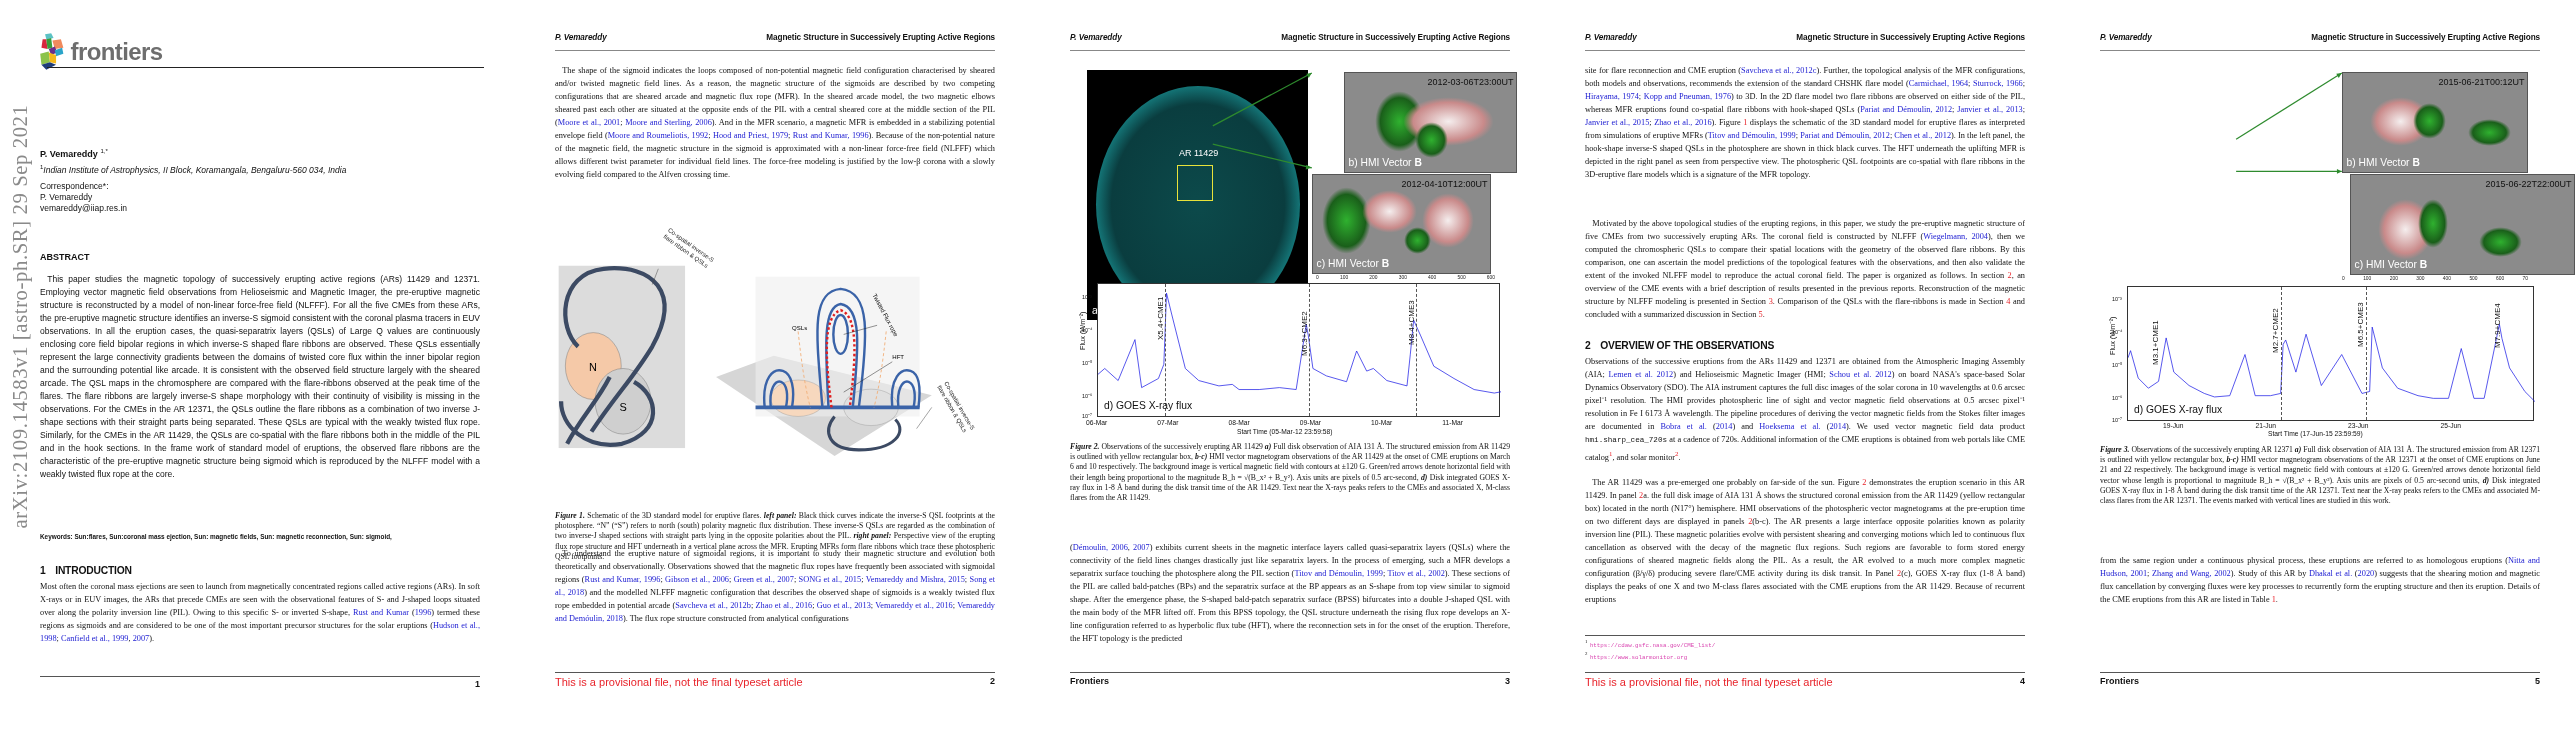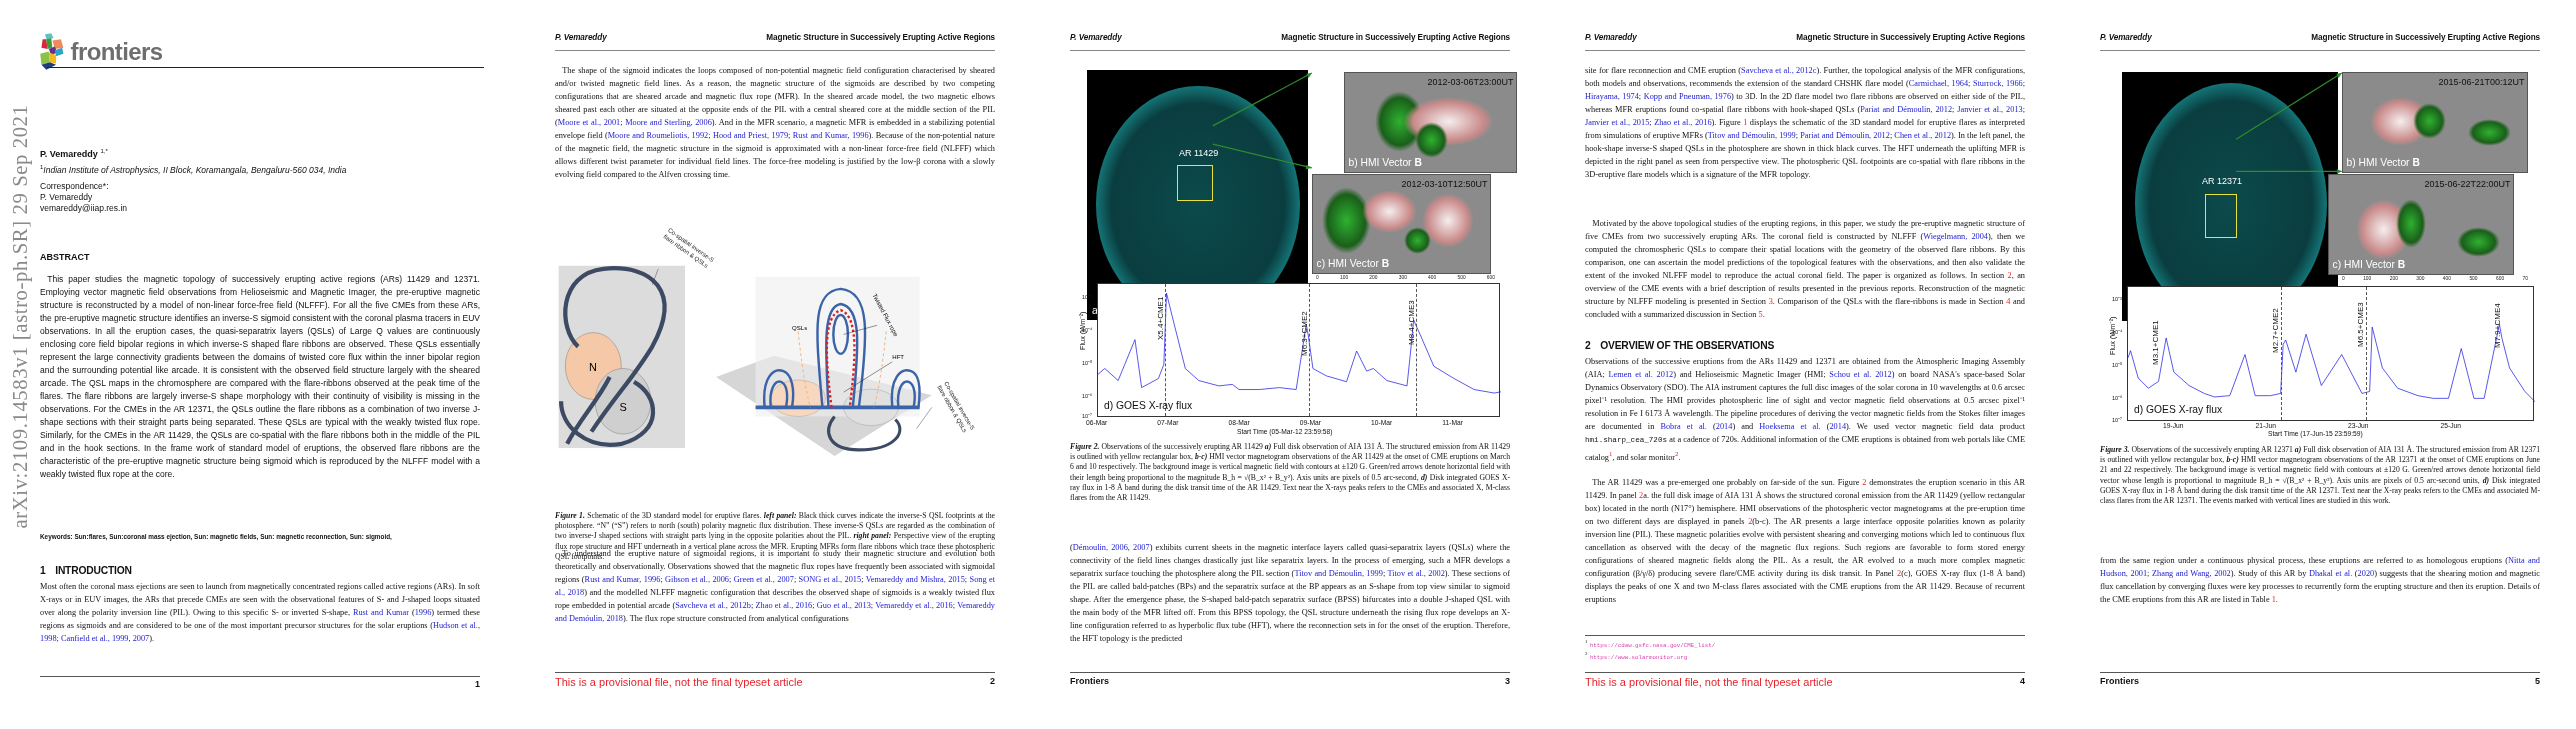--- a/index.html
+++ b/index.html
@@ -194,21 +194,21 @@
     <div class="blob" style="left:58px;top:24px;width:91px;height:49px;background:radial-gradient(#f5eeee,#c98a8a 55%,transparent 70%);"></div>
     <div class="blob" style="left:70px;top:49px;width:33px;height:36px;background:radial-gradient(#2fb12f,#1a5f1a 55%,transparent 70%);"></div>
     <span class="ts">2012-03-06T23:00UT</span>
     <span class="lbl" style="left:3.6px;bottom:3.6px;"><span>b) HMI Vector </span><b>B</b></span>
   </div>
   <div class="mag" style="left:282px;top:174px;width:179px;height:100px;">
     <div class="blob" style="left:9px;top:12px;width:49px;height:67px;background:radial-gradient(#2fb12f,#1a5f1a 55%,transparent 70%);"></div>
     <div class="blob" style="left:49px;top:15px;width:55px;height:43px;background:radial-gradient(#f5eeee,#c98a8a 55%,transparent 70%);"></div>
     <div class="blob" style="left:109px;top:18px;width:52px;height:55px;background:radial-gradient(#f5eeee,#c98a8a 55%,transparent 70%);"></div>
     <div class="blob" style="left:91px;top:52px;width:27px;height:27px;background:radial-gradient(#2fb12f,#1a5f1a 55%,transparent 70%);"></div>
-    <span class="ts">2012-03-10T12:50UT</span>
+    <span class="ts">2012-04-10T12:00UT</span>
     <span class="lbl" style="left:3.6px;bottom:3.6px;"><span>c) HMI Vector </span><b>B</b></span>
   </div>
   <div class="ticks" style="left:286px;top:275px;width:179px;display:flex;justify-content:space-between;">
     <span>0</span>
       <span>100</span>
       <span>200</span>
       <span>300</span>
       <span>400</span>
       <span>500</span>
       <span>600</span>
@@ -298,40 +298,34 @@
   </div>
 </div>
 
 <div class="page">
   <div class="run-head">
     <span class="au">P. Vemareddy</span>
     <span>Magnetic Structure in Successively Erupting Active Regions</span>
   </div>
   <div class="run-rule"></div>
 
-  <div style="position:absolute;left:62px;top:72px;width:216px;height:249px;background:#000;overflow:hidden;">
-    <div class="sun" style="position:absolute;left:13.4px;top:11px;width:192px;height:241px;border-radius:50%;"></div>
-    <div style="position:absolute;left:83px;top:122px;width:32px;height:44px;border:0.9px solid #e8e23a;"></div>
-    <div style="position:absolute;left:80px;top:104px;color:#fff;font-family:'Liberation Sans',sans-serif;font-size:9px;">AR 12371</div>
-    <div style="position:absolute;left:4.9px;bottom:3.6px;color:#fff;font-family:'Liberation Sans',sans-serif;font-size:10.3px;">a) AIA 131 2015-06-21T18:00UT</div>
-  </div>
   <svg style="position:absolute;left:0;top:0;" width="515" height="304" viewBox="0 0 848 500">
     <line x1="290" y1="229" x2="464" y2="120" stroke="#2e8b2e" stroke-width="2"></line>
     <polygon points="464,120 455,121 459,128" fill="#2e8b2e"></polygon>
     <line x1="290" y1="282" x2="464" y2="282" stroke="#2e8b2e" stroke-width="2"></line>
     <polygon points="464,282 456,278 456,286" fill="#2e8b2e"></polygon>
   </svg>
   <div class="mag" style="left:282px;top:72px;width:186px;height:101px;">
     <div class="blob" style="left:27px;top:24px;width:61px;height:49px;background:radial-gradient(#f5eeee,#c98a8a 55%,transparent 70%);"></div>
     <div class="blob" style="left:70px;top:30px;width:33px;height:36px;background:radial-gradient(#2fb12f,#1a5f1a 55%,transparent 70%);"></div>
     <div class="blob" style="left:125px;top:46px;width:43px;height:27px;background:radial-gradient(#2fb12f,#1a5f1a 55%,transparent 70%);"></div>
     <span class="ts">2015-06-21T00:12UT</span>
     <span class="lbl" style="left:3.6px;bottom:3.6px;"><span>b) HMI Vector </span><b>B</b></span>
   </div>
-  <div class="mag" style="left:268px;top:174px;width:186px;height:101px;">
+  <div class="mag" style="left:290px;top:174px;width:225px;height:101px;">
     <div class="blob" style="left:27px;top:24px;width:55px;height:61px;background:radial-gradient(#f5eeee,#c98a8a 55%,transparent 70%);"></div>
     <div class="blob" style="left:67px;top:24px;width:30px;height:49px;background:radial-gradient(#2fb12f,#1a5f1a 55%,transparent 70%);"></div>
     <div class="blob" style="left:128px;top:52px;width:43px;height:30px;background:radial-gradient(#2fb12f,#1a5f1a 55%,transparent 70%);"></div>
     <span class="ts">2015-06-22T22:00UT</span>
     <span class="lbl" style="left:3.6px;bottom:3.6px;"><span>c) HMI Vector </span><b>B</b></span>
   </div>
   <div class="ticks" style="left:282px;top:276px;width:186px;display:flex;justify-content:space-between;">
     <span>0</span>
       <span>100</span>
       <span>200</span>

